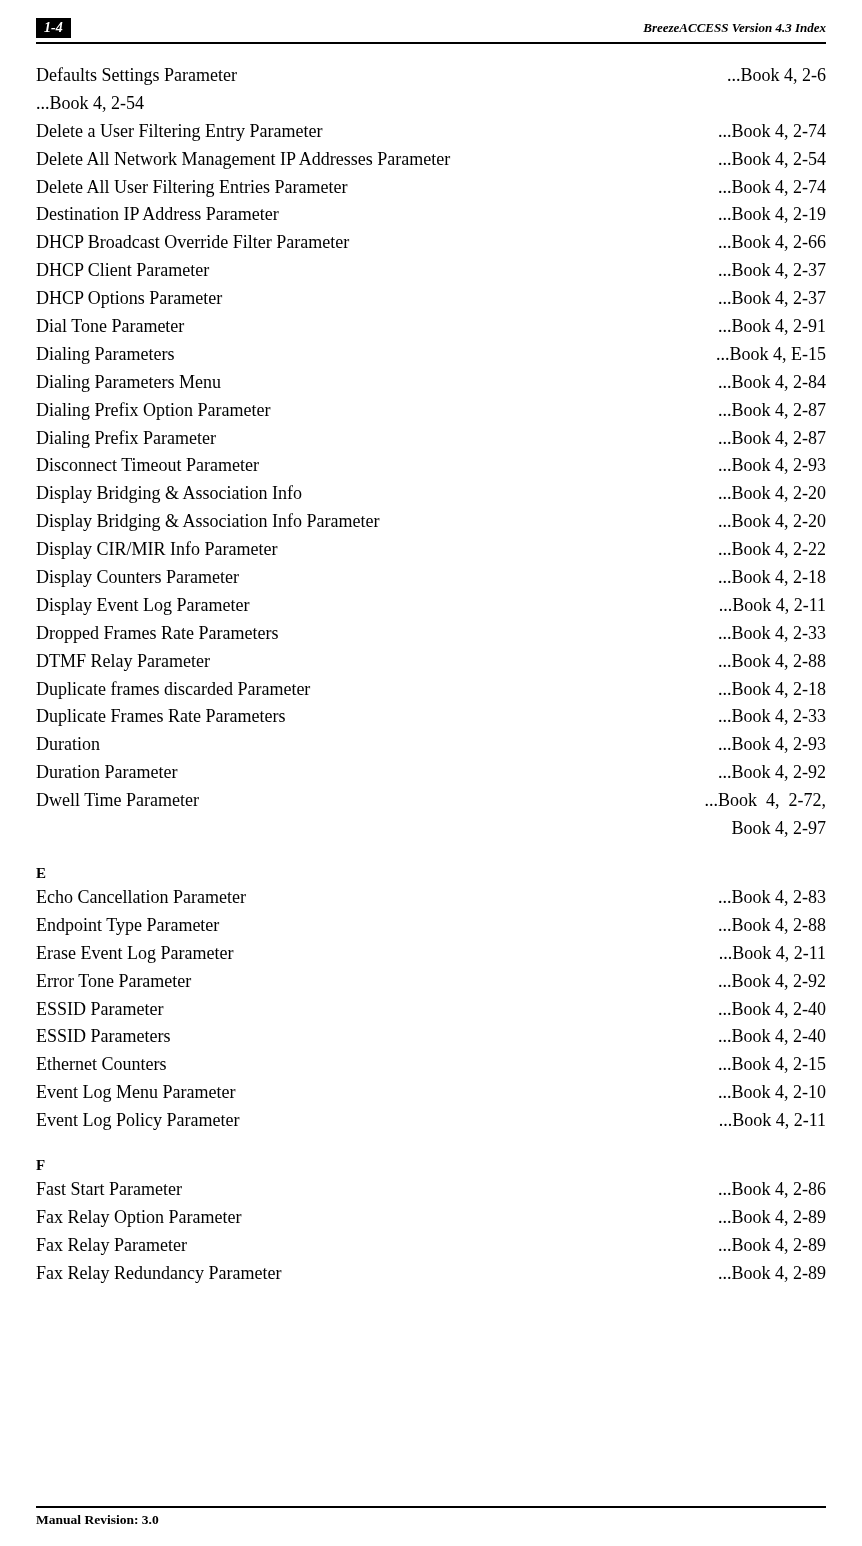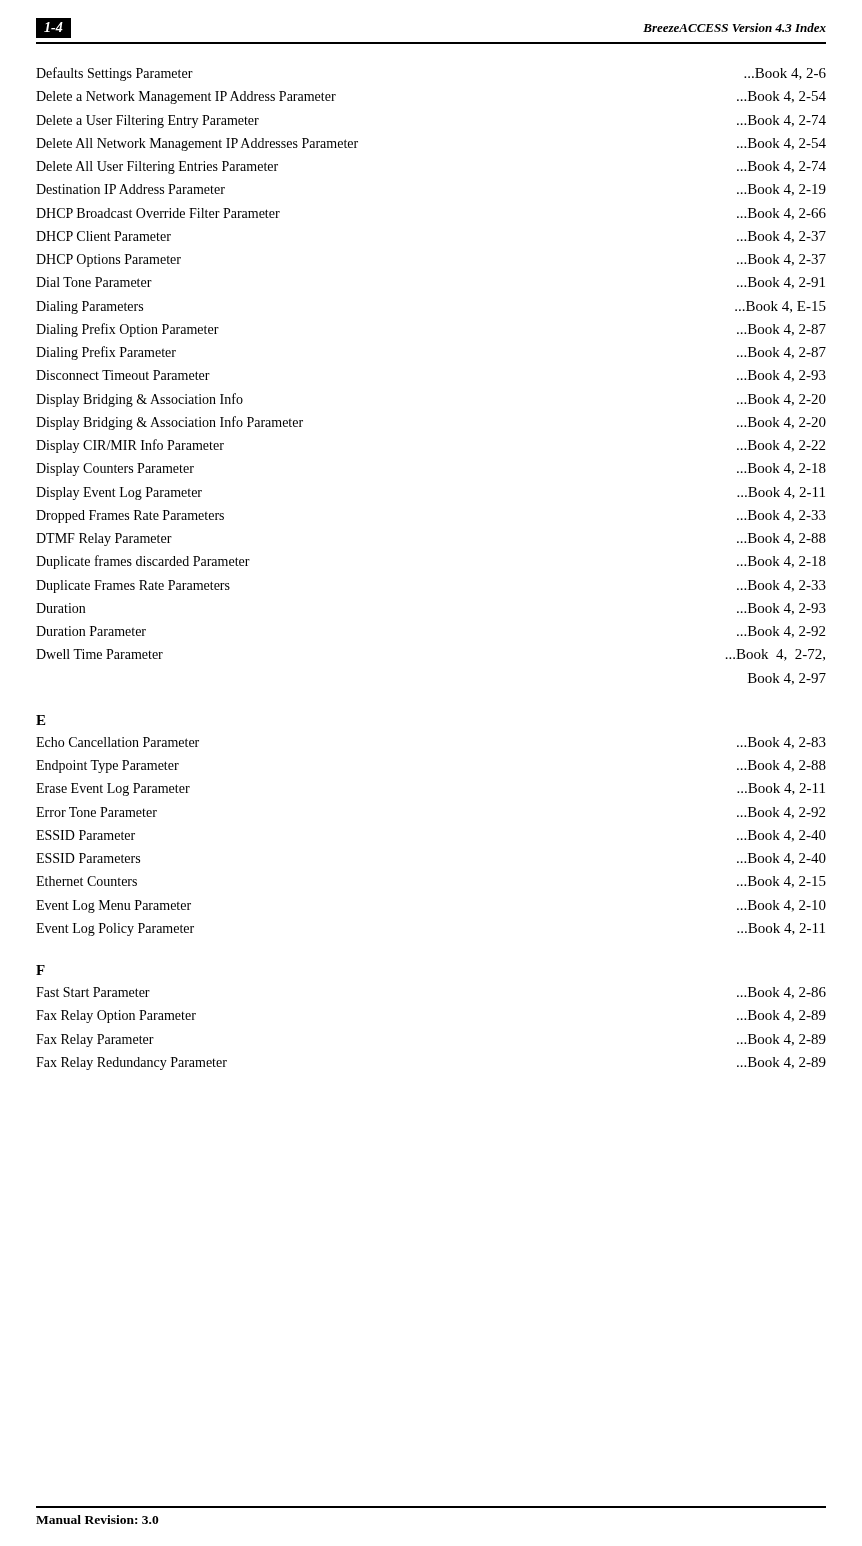--- a/index.html
+++ b/index.html
@@ -45,25 +45,25 @@
     }
     .index-row {
       display: flex;
       justify-content: space-between;
       align-items: baseline;
       line-height: 1.55;
     }
     .index-term {
       flex: 0 0 auto;
       max-width: 65%;
-      font-size: 14px;
+      font-size: 18px;
     }
     .index-ref {
       flex: 0 0 auto;
-      font-size: 15px;
+      font-size: 18px;
       text-align: right;
     }
     .section-letter {
       font-weight: bold;
       font-size: 15px;
       margin-top: 22px;
       margin-bottom: 2px;
     }
     .footer {
       position: absolute;
@@ -84,21 +84,20 @@
     <span class="header-left">1-4</span>
     <span class="header-right">BreezeACCESS Version 4.3 Index</span>
   </div>
 
   <div class="index-table" id="index-root">
       <div class="index-row">
         <span class="index-term">Defaults Settings Parameter</span>
         <span class="index-ref">...Book 4, 2-6</span>
       </div>
       <div class="index-row">
-        <span class="index-term">Delete a Network Management IP Address Parameter</span>
         <span class="index-ref">...Book 4, 2-54</span>
       </div>
       <div class="index-row">
         <span class="index-term">Delete a User Filtering Entry Parameter</span>
         <span class="index-ref">...Book 4, 2-74</span>
       </div>
       <div class="index-row">
         <span class="index-term">Delete All Network Management IP Addresses Parameter</span>
         <span class="index-ref">...Book 4, 2-54</span>
       </div>
@@ -122,20 +121,24 @@
         <span class="index-term">DHCP Options Parameter</span>
         <span class="index-ref">...Book 4, 2-37</span>
       </div>
       <div class="index-row">
         <span class="index-term">Dial Tone Parameter</span>
         <span class="index-ref">...Book 4, 2-91</span>
       </div>
       <div class="index-row">
         <span class="index-term">Dialing Parameters</span>
         <span class="index-ref">...Book 4, E-15</span>
+      </div>
+      <div class="index-row">
+        <span class="index-term">Dialing Parameters Menu</span>
+        <span class="index-ref">...Book 4, 2-84</span>
       </div>
       <div class="index-row">
         <span class="index-term">Dialing Prefix Option Parameter</span>
         <span class="index-ref">...Book 4, 2-87</span>
       </div>
       <div class="index-row">
         <span class="index-term">Dialing Prefix Parameter</span>
         <span class="index-ref">...Book 4, 2-87</span>
       </div>
       <div class="index-row">

